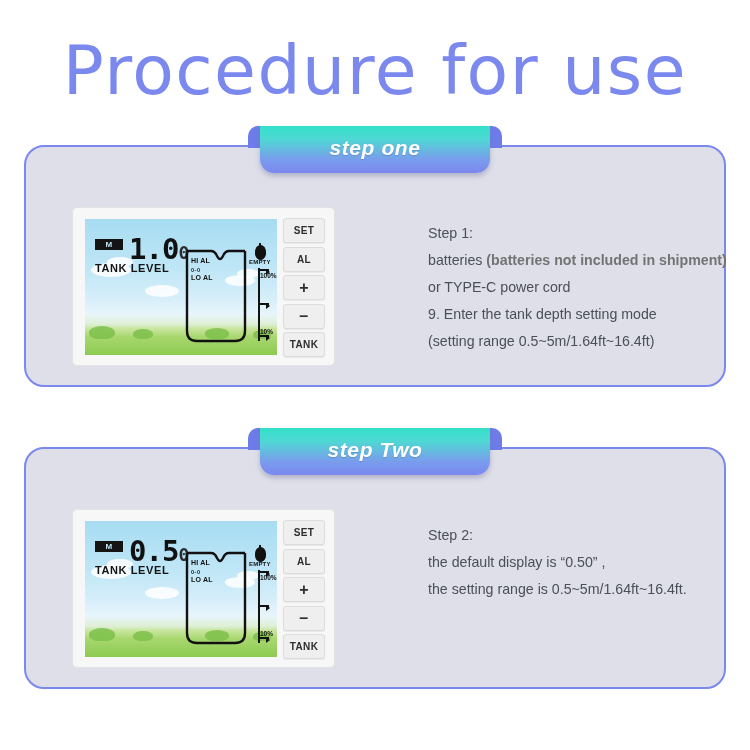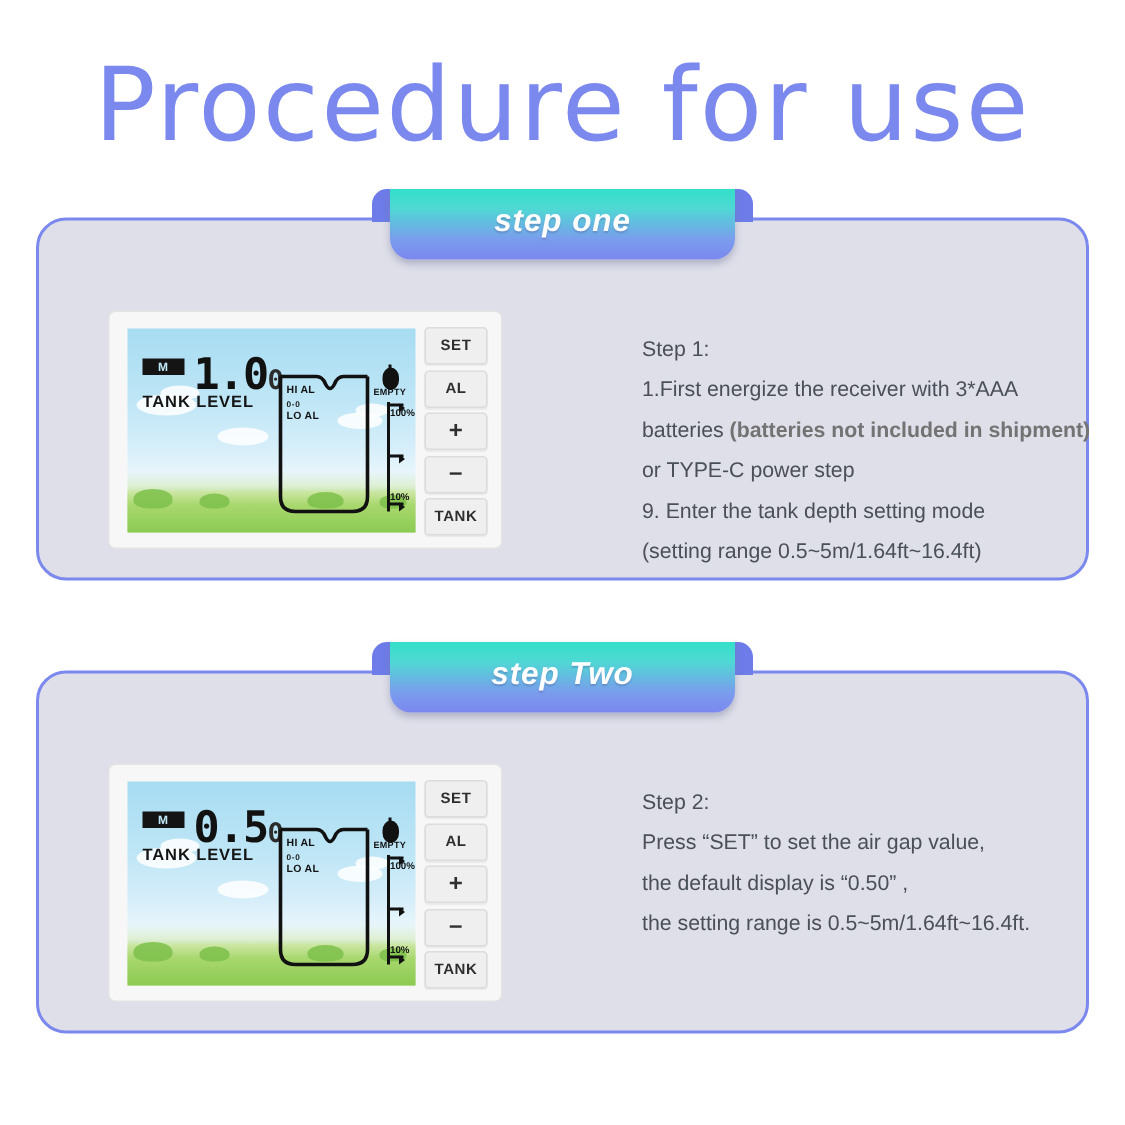--- a/index.html
+++ b/index.html
@@ -278,23 +278,22 @@
     <div class="dev-btn">SET</div>
     <div class="dev-btn">AL</div>
     <div class="dev-btn sym">+</div>
     <div class="dev-btn sym">–</div>
     <div class="dev-btn">TANK</div>
   </div>
 </div>
 
 <div class="steptext" id="steptext-one">
     <div class="ln"><span>Step 1:</span></div>
-    <div class="ln"><span>1.First energize the receiver with 3*AAA</span></div>
     <div class="ln"><span>batteries </span><span class="bold">(batteries not included in shipment)</span></div>
-    <div class="ln"><span>or TYPE-C power step</span></div>
+    <div class="ln"><span>or TYPE-C power cord</span></div>
     <div class="ln"><span>9. Enter the tank depth setting mode</span></div>
     <div class="ln"><span>(setting range 0.5~5m/1.64ft~16.4ft)</span></div>
   </div>
 
 <div class="card" id="card-two"></div>
 
 <div class="ribbon" id="ribbon-two">
   <div class="ribbon-tail left"></div>
   <div class="ribbon-tail right"></div>
   <div class="ribbon-body">
@@ -350,16 +349,15 @@
     <div class="dev-btn">SET</div>
     <div class="dev-btn">AL</div>
     <div class="dev-btn sym">+</div>
     <div class="dev-btn sym">–</div>
     <div class="dev-btn">TANK</div>
   </div>
 </div>
 
 <div class="steptext" id="steptext-two">
     <div class="ln"><span>Step 2:</span></div>
-    <div class="ln"><span>Press  “SET”  to set the air gap value,</span></div>
     <div class="ln"><span>the default display is  “0.50” ,</span></div>
     <div class="ln"><span>the setting range is 0.5~5m/1.64ft~16.4ft.</span></div>
   </div>
 
 </body></html>

